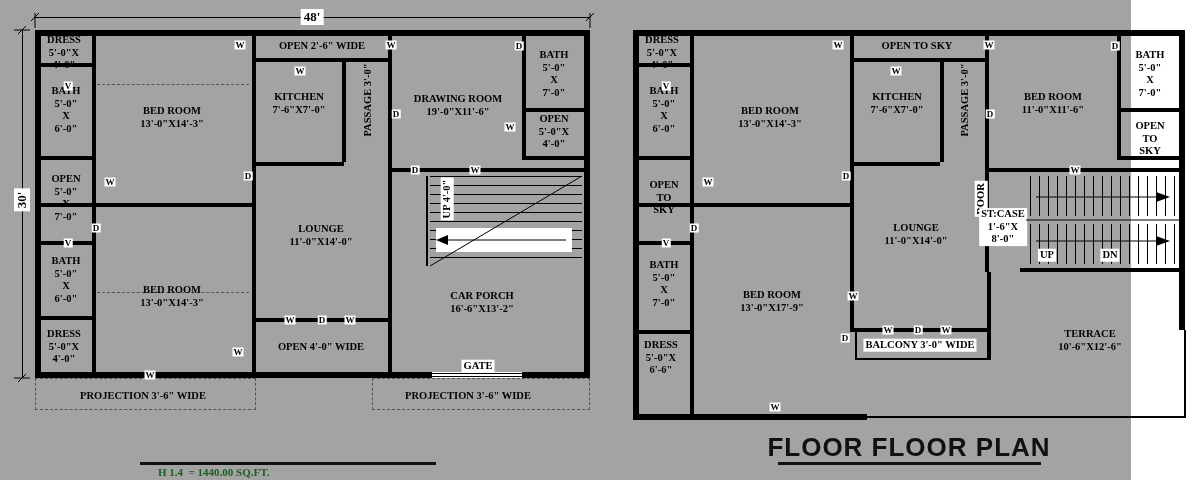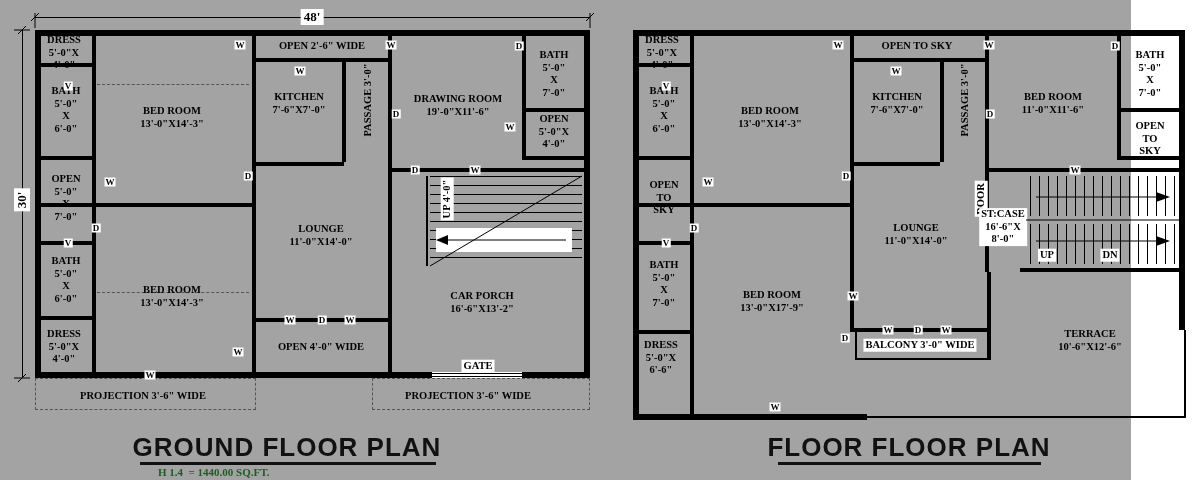--- a/index.html
+++ b/index.html
@@ -190,21 +190,21 @@
     <div class="room" style="left:1150px;top:139px">OPEN
 TO
 SKY</div>
     <div class="room" style="left:664px;top:198px">OPEN
 TO
 SKY</div>
     <div class="room" style="left:916px;top:235px">LOUNGE
 11'-0"X14'-0"</div>
     <div class="room vert bg" style="left:981px;top:199px">DOOR</div>
     <div class="room bg" style="left:1003px;top:227px">ST:CASE
-16'-6"X
+1'-6"X
 8'-0"</div>
     <div class="room bg" style="left:1047px;top:255px">UP</div>
     <div class="room bg" style="left:1110px;top:255px">DN</div>
     <div class="room" style="left:664px;top:284px">BATH
 5'-0"
 X
 7'-0"</div>
     <div class="room" style="left:772px;top:302px">BED ROOM
 13'-0"X17'-9"</div>
     <div class="room" style="left:661px;top:358px">DRESS
@@ -227,21 +227,20 @@
     <line x1="430" y1="266" x2="582" y2="176"></line>
     <line x1="448" y1="240" x2="566" y2="240"></line>
     <polygon points="436,240 448,235 448,245" fill="#000"></polygon>
     <line x1="1036" y1="197" x2="1158" y2="197"></line>
     <polygon points="1170,197 1156,192 1156,202" fill="#000"></polygon>
     <line x1="1036" y1="241" x2="1158" y2="241"></line>
     <polygon points="1170,241 1156,236 1156,246" fill="#000"></polygon>
     <line x1="1026" y1="220" x2="1184" y2="220" stroke-width="2"></line>
   </svg>
 
-  <div class="title" style="left:287px;top:432px">GROUND FLOOR PLAN</div>
   <i class="underline" style="left:140px;top:462px;width:296px"></i>
   <div class="subtitle" style="left:158px;top:466px">H 1.4  = 1440.00 SQ.FT.</div>
 
   <div class="title" style="left:909px;top:432px">FLOOR FLOOR PLAN</div>
   <i class="underline" style="left:778px;top:462px;width:263px"></i>
 
 <span class="marker" style="left: 240px; top: 45px;">W</span>
     <span class="marker" style="left: 391px; top: 45px;">W</span>
     <span class="marker" style="left: 519px; top: 46px;">D</span>
     <span class="marker" style="left: 68px; top: 86px;">V</span>

